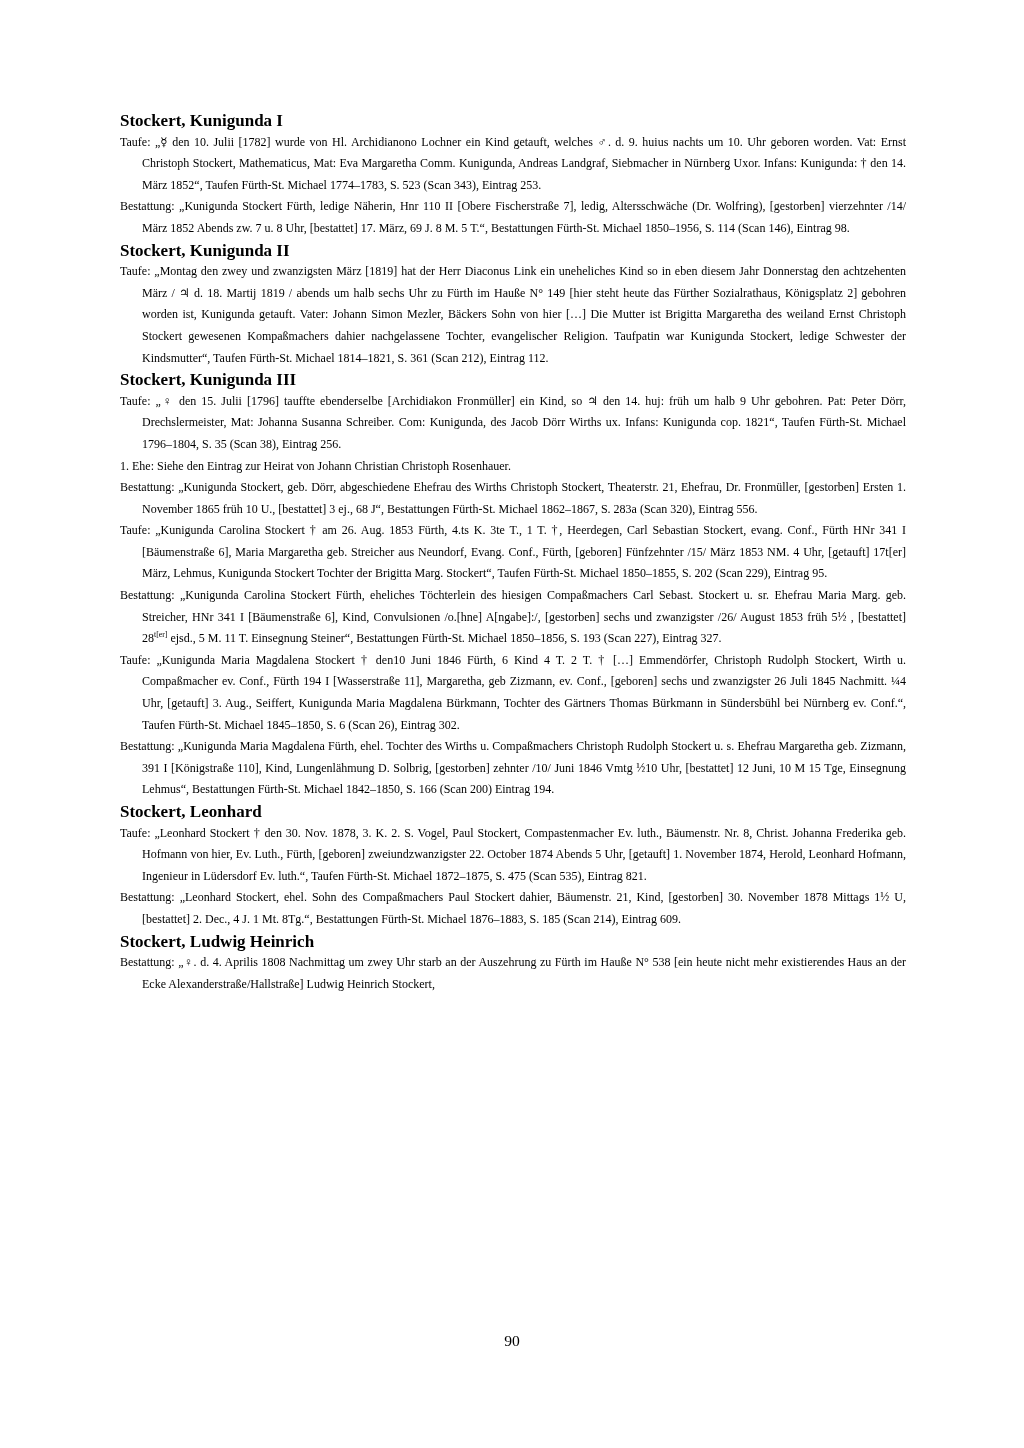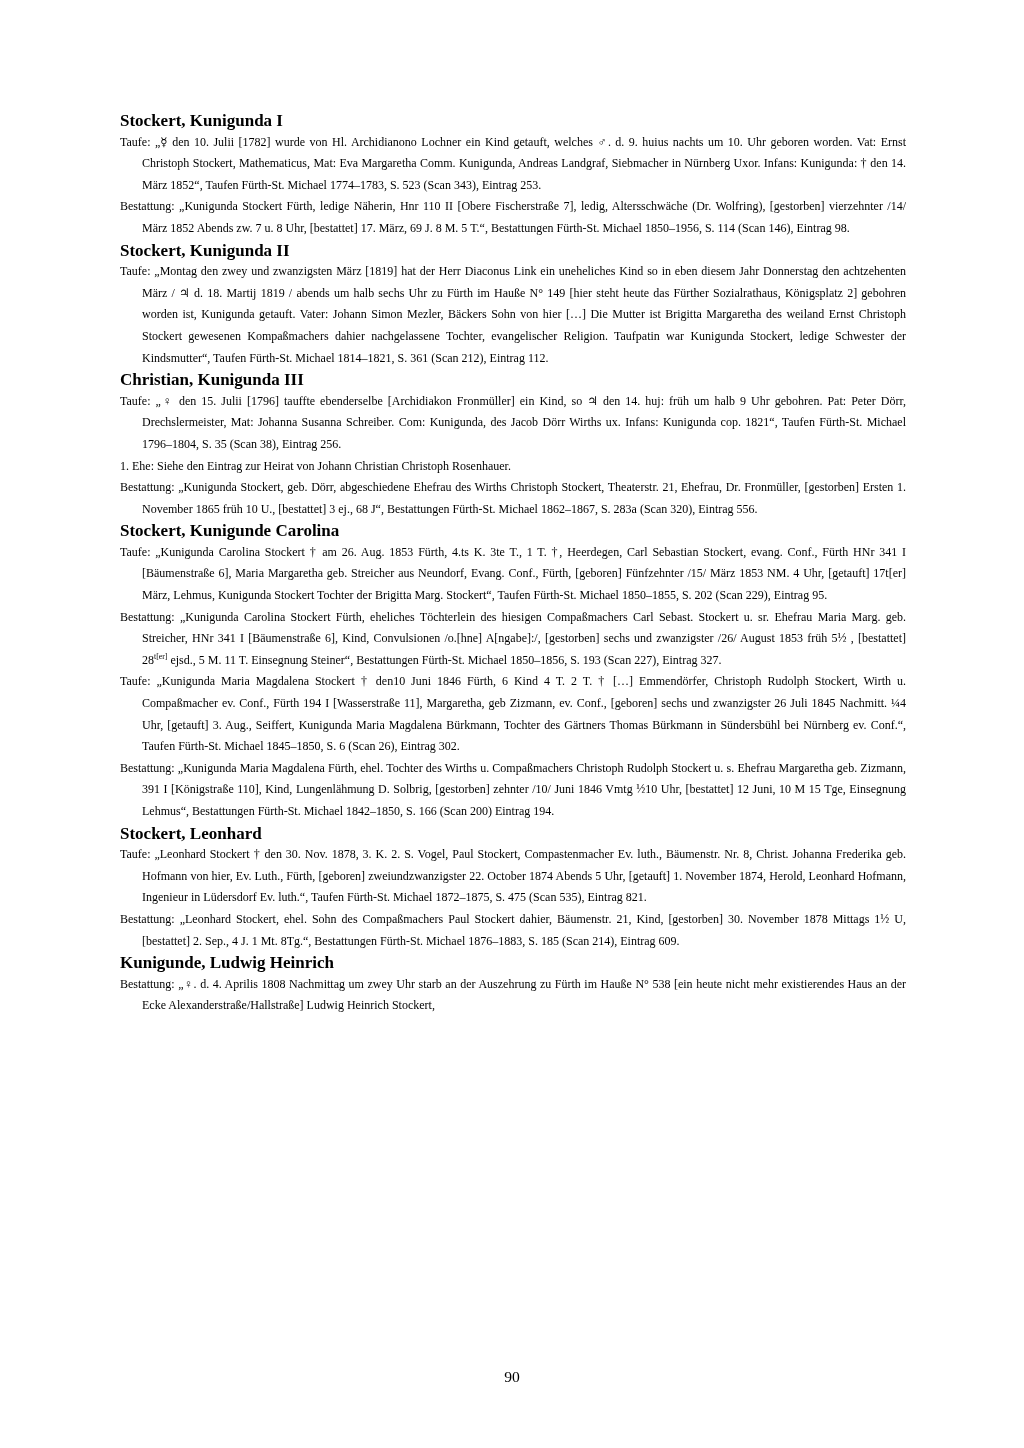--- a/index.html
+++ b/index.html
@@ -43,62 +43,60 @@
     line-height: 0;
   }
   .footer {
     position: absolute;
     top: 1330px;
     left: 0;
     width: 1024px;
     text-align: center;
     font-size: 15.6px;
     line-height: 21.6px;
-    margin-top: 36px;
   }
 </style>
 </head>
 <body>
 
 <div class="page">
 
   <section>
     <h2 class="hd">Stockert, Kunigunda I</h2>
     <p class="para">Taufe: „☿ den 10. Julii [1782] wurde von Hl. Archidianono Lochner ein Kind getauft, welches ♂. d. 9. huius nachts um 10. Uhr geboren worden. Vat: Ernst Christoph Stockert, Mathematicus, Mat: Eva Margaretha Comm. Kunigunda, Andreas Landgraf, Siebmacher in Nürnberg Uxor. Infans: Kunigunda: † den 14. März 1852“, Taufen Fürth-St. Michael 1774–1783, S. 523 (Scan 343), Eintrag 253.</p>
     <p class="para">Bestattung: „Kunigunda Stockert Fürth, ledige Näherin, Hnr 110 II [Obere Fischerstraße 7], ledig, Altersschwäche (Dr. Wolfring), [gestorben] vierzehnter /14/ März 1852 Abends zw. 7 u. 8 Uhr, [bestattet] 17. März, 69 J. 8 M. 5 T.“, Bestattungen Fürth-St. Michael 1850–1956, S. 114 (Scan 146), Eintrag 98.</p>
   </section>
 
   <section>
     <h2 class="hd">Stockert, Kunigunda II</h2>
     <p class="para">Taufe: „Montag den zwey und zwanzigsten März [1819] hat der Herr Diaconus Link ein uneheliches Kind so in eben diesem Jahr Donnerstag den achtzehenten März / ♃ d. 18. Martij 1819 / abends um halb sechs Uhr zu Fürth im Hauße N° 149 [hier steht heute das Fürther Sozialrathaus, Königsplatz 2] gebohren worden ist, Kunigunda getauft. Vater: Johann Simon Mezler, Bäckers Sohn von hier […] Die Mutter ist Brigitta Margaretha des weiland Ernst Christoph Stockert gewesenen Kompaßmachers dahier nachgelassene Tochter, evangelischer Religion. Taufpatin war Kunigunda Stockert, ledige Schwester der Kindsmutter“, Taufen Fürth-St. Michael 1814–1821, S. 361 (Scan 212), Eintrag 112.</p>
   </section>
 
   <section>
-    <h2 class="hd">Christian, Kunigunda III</h2>
+    <h2 class="hd">Stockert, Kunigunda III</h2>
     <p class="para">Taufe: „♀ den 15. Julii [1796] tauffte ebenderselbe [Archidiakon Fronmüller] ein Kind, so ♃ den 14. huj: früh um halb 9 Uhr gebohren. Pat: Peter Dörr, Drechslermeister, Mat: Johanna Susanna Schreiber. Com: Kunigunda, des Jacob Dörr Wirths ux. Infans: Kunigunda cop. 1821“, Taufen Fürth-St. Michael 1796–1804, S. 35 (Scan 38), Eintrag 256.</p>
     <p class="para">1. Ehe: Siehe den Eintrag zur Heirat von Johann Christian Christoph Rosenhauer.</p>
     <p class="para">Bestattung: „Kunigunda Stockert, geb. Dörr, abgeschiedene Ehefrau des Wirths Christoph Stockert, Theaterstr. 21, Ehefrau, Dr. Fronmüller, [gestorben] Ersten 1. November 1865 früh 10 U., [bestattet] 3 ej., 68 J“, Bestattungen Fürth-St. Michael 1862–1867, S. 283a (Scan 320), Eintrag 556.</p>
   </section>
 
   <section>
-    <h2 class="hd">Stockert, Kunigunde Carolina</h2>
     <p class="para">Taufe: „Kunigunda Carolina Stockert † am 26. Aug. 1853 Fürth, 4.ts K. 3te T., 1 T. †, Heerdegen, Carl Sebastian Stockert, evang. Conf., Fürth HNr 341 I [Bäumenstraße 6], Maria Margaretha geb. Streicher aus Neundorf, Evang. Conf., Fürth, [geboren] Fünfzehnter /15/ März 1853 NM. 4 Uhr, [getauft] 17t[er] März, Lehmus, Kunigunda Stockert Tochter der Brigitta Marg. Stockert“, Taufen Fürth-St. Michael 1850–1855, S. 202 (Scan 229), Eintrag 95.</p>
     <p class="para"><span>Bestattung: „Kunigunda Carolina Stockert Fürth, eheliches Töchterlein des hiesigen Compaßmachers Carl Sebast. Stockert u. sr. Ehefrau Maria Marg. geb. Streicher, HNr 341 I [Bäumenstraße 6], Kind, Convulsionen /o.[hne] A[ngabe]:/, [gestorben] sechs und zwanzigster /26/ August 1853 früh 5½ , [bestattet] 28</span><span class="sup">t[er]</span><span> ejsd., 5 M. 11 T. Einsegnung Steiner“, Bestattungen Fürth-St. Michael 1850–1856, S. 193 (Scan 227), Eintrag 327.</span></p>
   </section>
 
   <section>
     <p class="para">Taufe: „Kunigunda Maria Magdalena Stockert † den10 Juni 1846 Fürth, 6 Kind 4 T. 2 T. † […] Emmendörfer, Christoph Rudolph Stockert, Wirth u. Compaßmacher ev. Conf., Fürth 194 I [Wasserstraße 11], Margaretha, geb Zizmann, ev. Conf., [geboren] sechs und zwanzigster 26 Juli 1845 Nachmitt. ¼4 Uhr, [getauft] 3. Aug., Seiffert, Kunigunda Maria Magdalena Bürkmann, Tochter des Gärtners Thomas Bürkmann in Sündersbühl bei Nürnberg ev. Conf.“, Taufen Fürth-St. Michael 1845–1850, S. 6 (Scan 26), Eintrag 302.</p>
     <p class="para">Bestattung: „Kunigunda Maria Magdalena Fürth, ehel. Tochter des Wirths u. Compaßmachers Christoph Rudolph Stockert u. s. Ehefrau Margaretha geb. Zizmann, 391 I [Königstraße 110], Kind, Lungenlähmung D. Solbrig, [gestorben] zehnter /10/ Juni 1846 Vmtg ½10 Uhr, [bestattet] 12 Juni, 10 M 15 Tge, Einsegnung Lehmus“, Bestattungen Fürth-St. Michael 1842–1850, S. 166 (Scan 200) Eintrag 194.</p>
   </section>
 
   <section>
     <h2 class="hd">Stockert, Leonhard</h2>
     <p class="para">Taufe: „Leonhard Stockert † den 30. Nov. 1878, 3. K. 2. S. Vogel, Paul Stockert, Compastenmacher Ev. luth., Bäumenstr. Nr. 8, Christ. Johanna Frederika geb. Hofmann von hier, Ev. Luth., Fürth, [geboren] zweiundzwanzigster 22. October 1874 Abends 5 Uhr, [getauft] 1. November 1874, Herold, Leonhard Hofmann, Ingenieur in Lüdersdorf Ev. luth.“, Taufen Fürth-St. Michael 1872–1875, S. 475 (Scan 535), Eintrag 821.</p>
-    <p class="para">Bestattung: „Leonhard Stockert, ehel. Sohn des Compaßmachers Paul Stockert dahier, Bäumenstr. 21, Kind, [gestorben] 30. November 1878 Mittags 1½ U, [bestattet] 2. Sep., 4 J. 1 Mt. 8Tg.“, Bestattungen Fürth-St. Michael 1876–1883, S. 185 (Scan 214), Eintrag 609.</p>
+    <p class="para">Bestattung: „Leonhard Stockert, ehel. Sohn des Compaßmachers Paul Stockert dahier, Bäumenstr. 21, Kind, [gestorben] 30. November 1878 Mittags 1½ U, [bestattet] 2. Dec., 4 J. 1 Mt. 8Tg.“, Bestattungen Fürth-St. Michael 1876–1883, S. 185 (Scan 214), Eintrag 609.</p>
   </section>
 
   <section>
-    <h2 class="hd">Kunigunde, Ludwig Heinrich</h2>
+    <h2 class="hd">Stockert, Ludwig Heinrich</h2>
     <p class="para">Bestattung: „♀. d. 4. Aprilis 1808 Nachmittag um zwey Uhr starb an der Auszehrung zu Fürth im Hauße N° 538 [ein heute nicht mehr existierendes Haus an der Ecke Alexanderstraße/Hallstraße] Ludwig Heinrich Stockert,</p>
   </section>
 
   <div class="footer">90</div>
 </div>
 
 </body></html>

